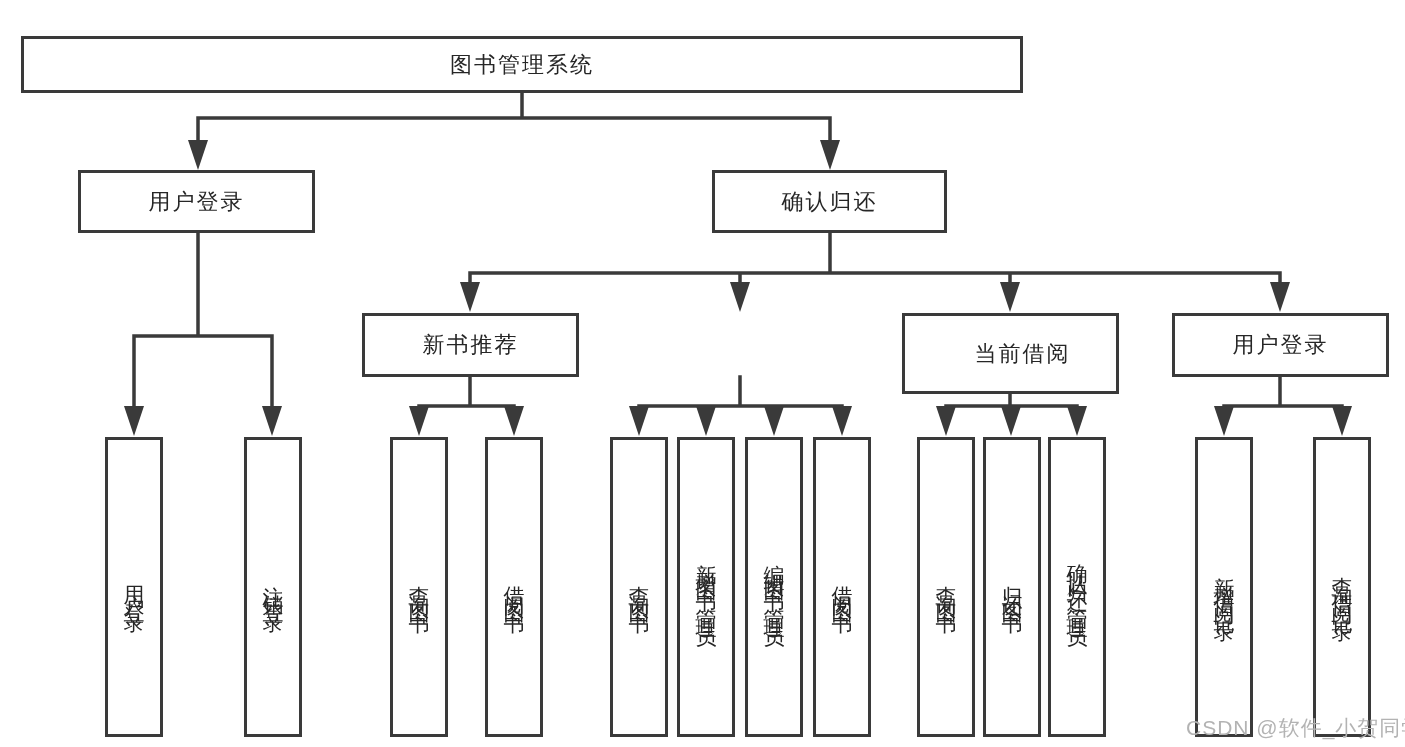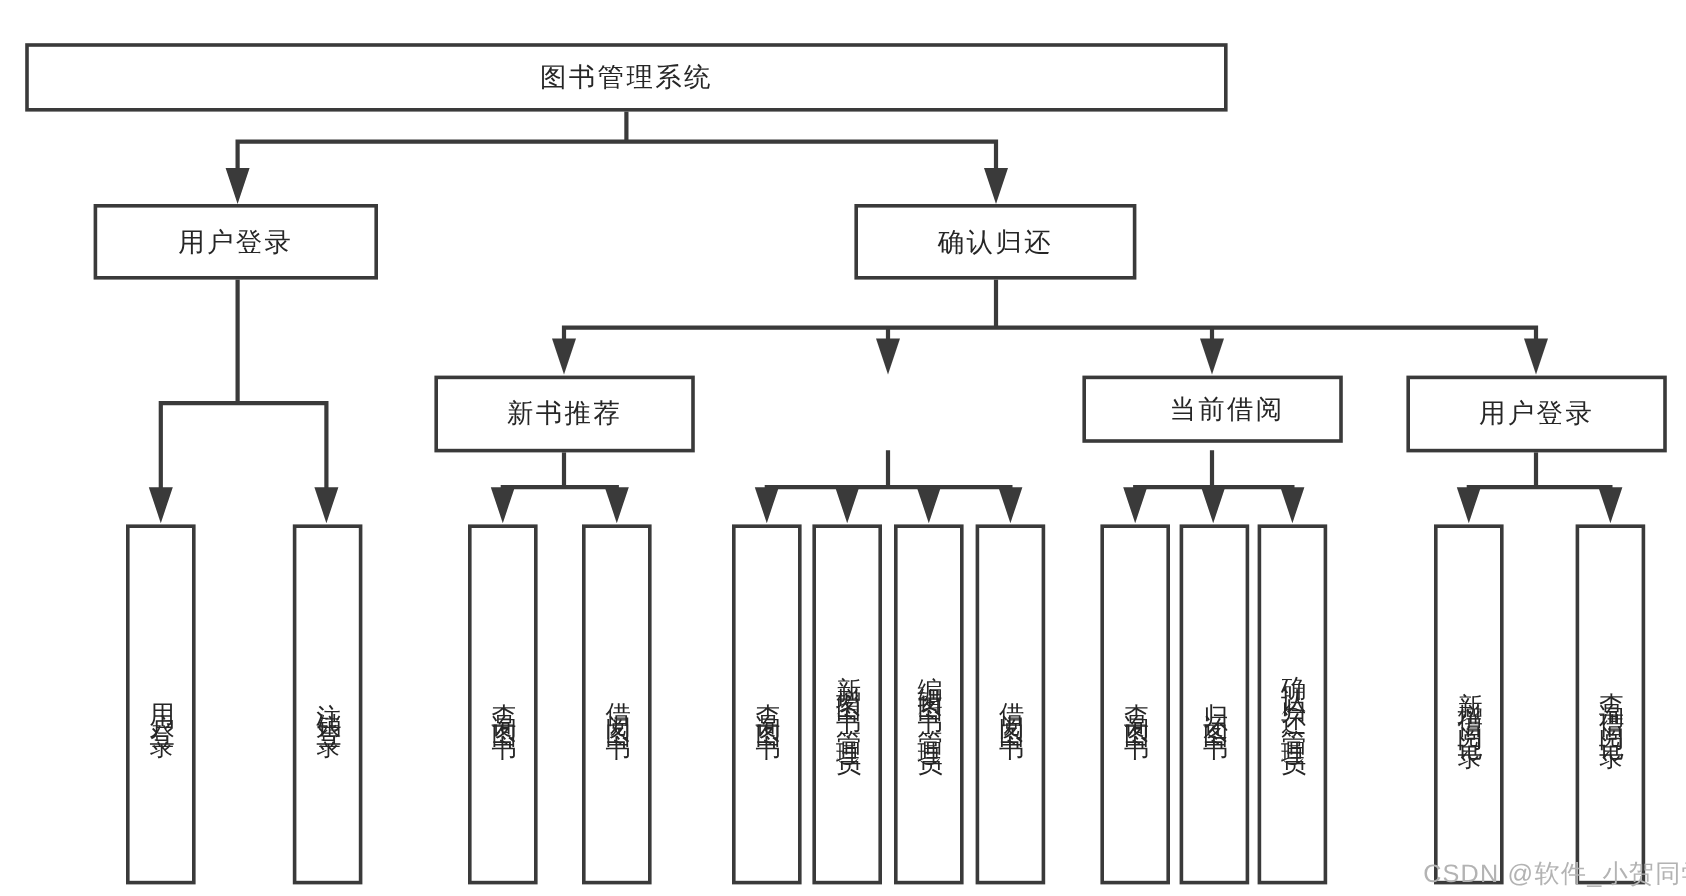--- a/index.html
+++ b/index.html
@@ -120,21 +120,21 @@
   <div class="node hbox" style="left:78px; top:170px; width:237px; height:63px;">
     <span class="label">用户登录</span>
   </div>
   <div class="node hbox" style="left:712px; top:170px; width:235px; height:63px;">
     <span class="label">确认归还</span>
   </div>
 
   <div class="node hbox" style="left:362px; top:313px; width:217px; height:64px;">
     <span class="label">新书推荐</span>
   </div>
-  <div class="node hbox" style="left:902px; top:313px; width:217px; height:56px;padding-left:24px;">
+  <div class="node hbox" style="left:902px; top:313px; width:217px; height:81px;padding-left:24px;">
     <span class="label">当前借阅</span>
   </div>
   <div class="node hbox" style="left:1172px; top:313px; width:217px; height:64px;">
     <span class="label">用户登录</span>
   </div>
 
   <div class="node vbox" style="left:105px; top:437px; width:58px; height:300px;">
     <span class="label">用户登录</span>
   </div>
   <div class="node vbox" style="left:244px; top:437px; width:58px; height:300px;">

